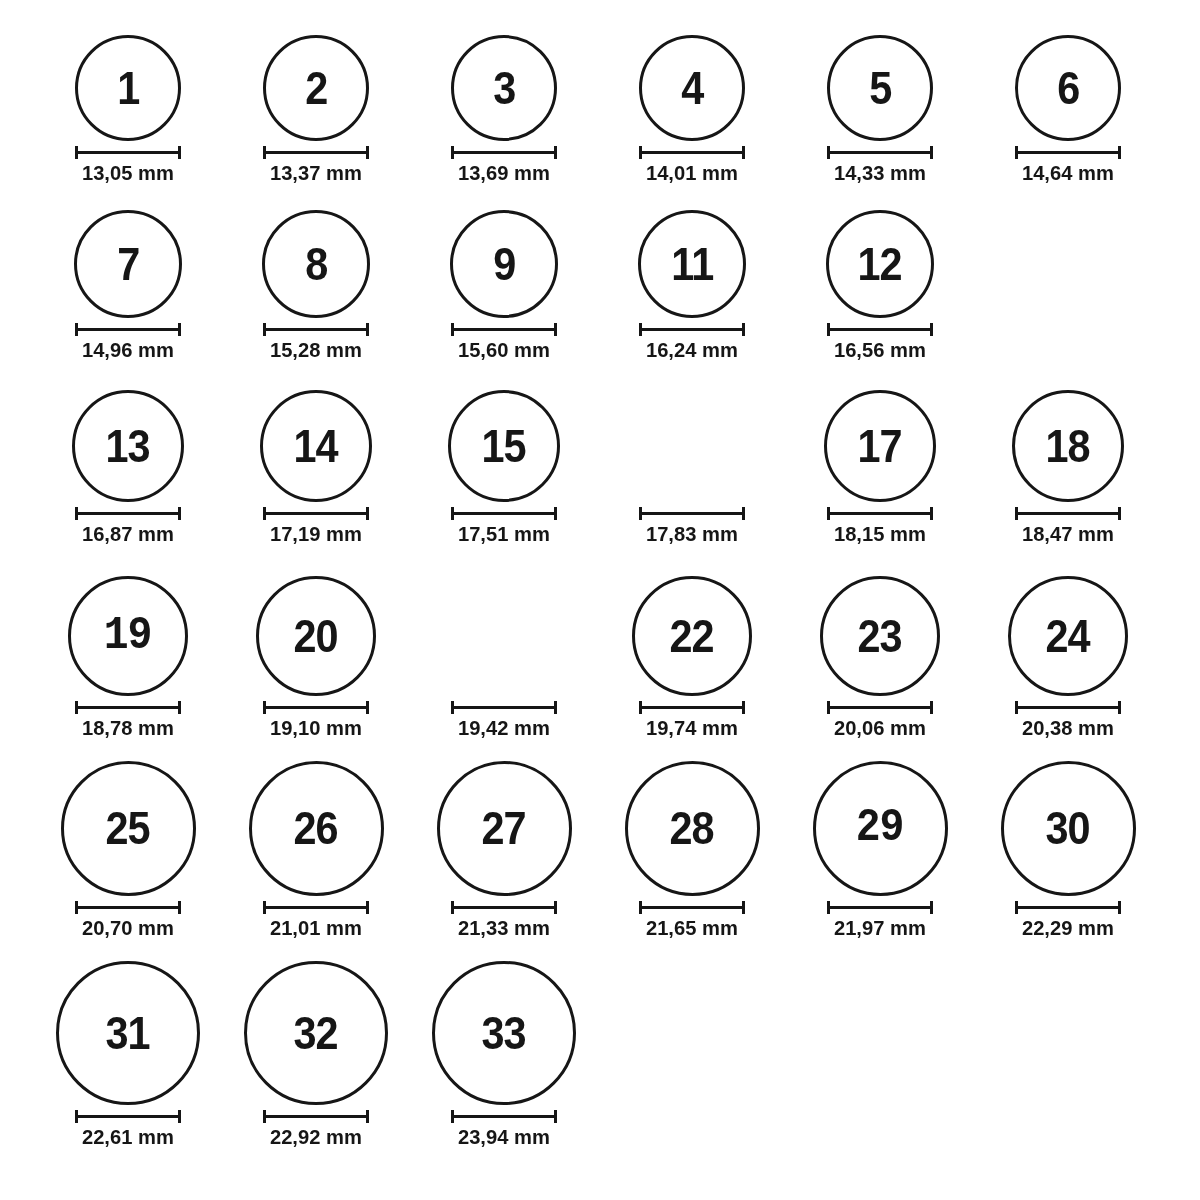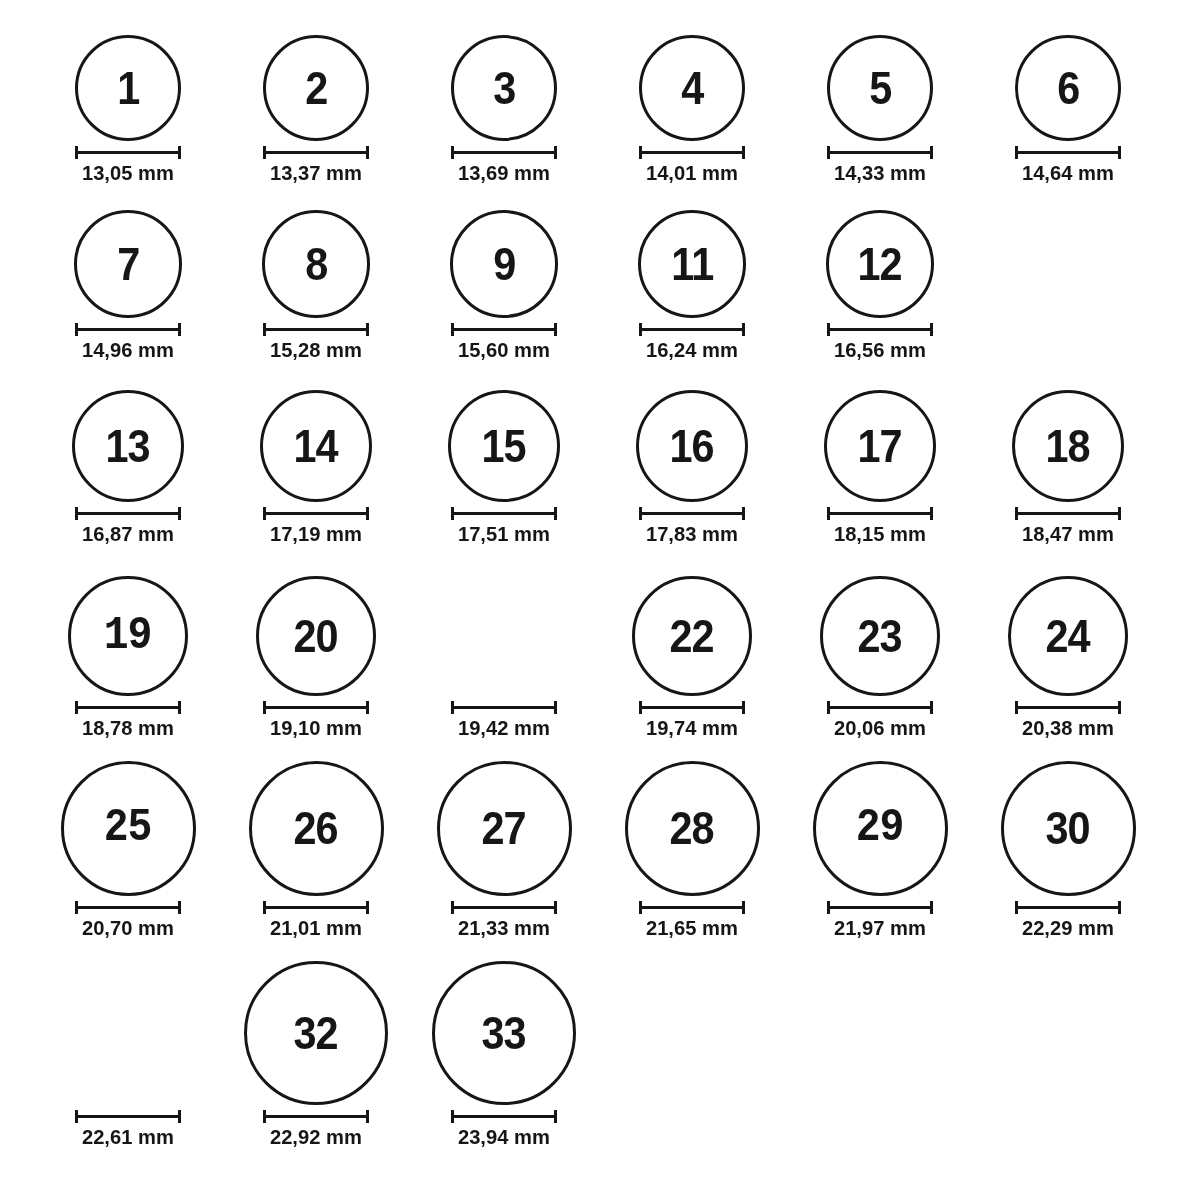--- a/index.html
+++ b/index.html
@@ -249,23 +249,20 @@
     </div>
     <div class="measure">
       <span class="tick"></span>
       <span class="bar"></span>
       <span class="tick"></span>
     </div>
     <div class="mm">17,51 mm</div>
   </div>
 
   <div class="cell">
-    <div class="circle" style="width: 112px; height: 112px;">
-      <span class="num">16</span>
-    </div>
     <div class="measure">
       <span class="tick"></span>
       <span class="bar"></span>
       <span class="tick"></span>
     </div>
     <div class="mm">17,83 mm</div>
   </div>
 
   <div class="cell">
     <div class="circle" style="width: 112px; height: 112px; text-align: right;">
@@ -356,21 +353,21 @@
     <div class="measure">
       <span class="tick"></span>
       <span class="bar"></span>
       <span class="tick"></span>
     </div>
     <div class="mm">20,38 mm</div>
   </div>
 </div>
     <div class="row">
   <div class="cell">
-    <div class="circle" style="width: 135px; height: 135px; font-family: Liberation Mono, monospace;">
+    <div class="circle" style="width: 135px; height: 135px;">
       <span class="num">25</span>
     </div>
     <div class="measure">
       <span class="tick"></span>
       <span class="bar"></span>
       <span class="tick"></span>
     </div>
     <div class="mm">20,70 mm</div>
   </div>
 
@@ -429,20 +426,23 @@
     <div class="measure">
       <span class="tick"></span>
       <span class="bar"></span>
       <span class="tick"></span>
     </div>
     <div class="mm">22,29 mm</div>
   </div>
 </div>
     <div class="row">
   <div class="cell">
+    <div class="circle" style="width: 144px; height: 144px;">
+      <span class="num">31</span>
+    </div>
     <div class="measure">
       <span class="tick"></span>
       <span class="bar"></span>
       <span class="tick"></span>
     </div>
     <div class="mm">22,61 mm</div>
   </div>
 
   <div class="cell">
     <div class="circle" style="width: 144px; height: 144px;">

